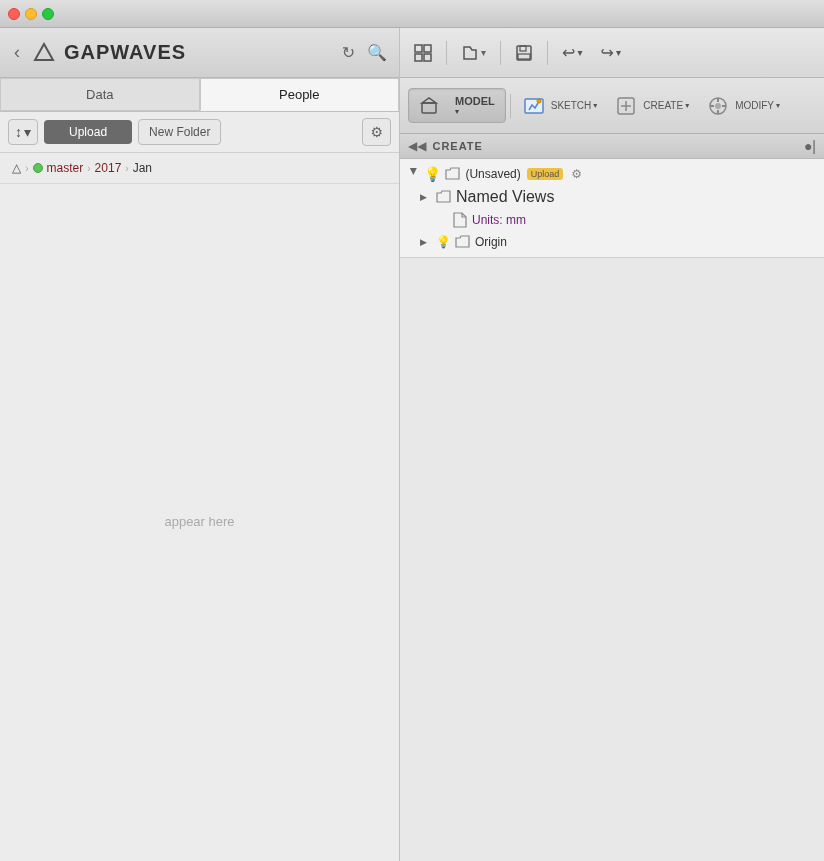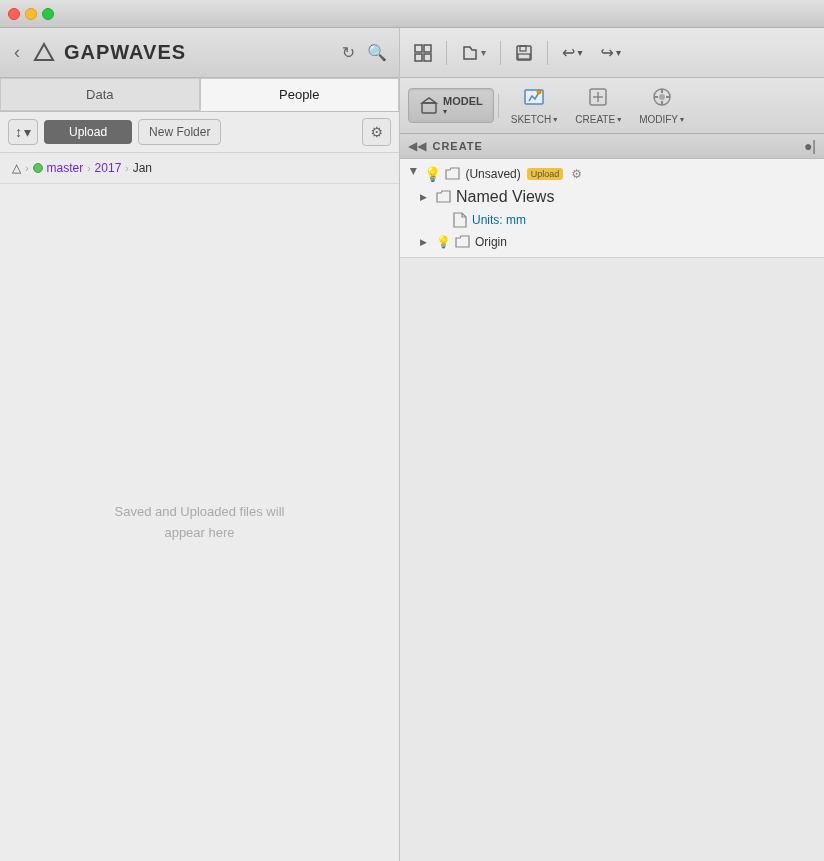--- a/index.html
+++ b/index.html
@@ -156,21 +156,21 @@
       display: flex;
       align-items: center;
       padding: 8px 12px;
       gap: 4px;
       font-size: 12px;
       color: #555;
       border-bottom: 1px solid #d8d8d8;
       background: #ebebeb;
     }
     .bc-sep { color: #aaa; font-size: 10px; }
-    .bc-item { color: #6d28d9; cursor: pointer; }
+    .bc-item { color: #7f1d1d; cursor: pointer; }
     .bc-item.current { color: #333; font-weight: 500; }
     .bc-circle { width: 10px; height: 10px; border-radius: 50%; background: #5bc45b; border: 1px solid #4aa04a; display: inline-block; }
 
     .content-area {
       flex: 1;
       display: flex;
       align-items: center;
       justify-content: center;
     }
     .empty-message {
@@ -247,39 +247,38 @@
       background: linear-gradient(to bottom, #e4e4e4, #d4d4d4);
       border-bottom: 1px solid #b0b0b0;
       display: flex;
       align-items: center;
       padding: 0 8px;
       gap: 2px;
     }
     .model-btn {
       display: flex;
       align-items: center;
-      gap: 4px;
+      gap: 16px;
       padding: 6px 10px;
       border-radius: 4px;
       cursor: pointer;
       font-size: 12px;
       color: #444;
       border: none;
       background: none;
     }
     .model-btn.active {
       background: linear-gradient(to bottom, #d0d0d0, #bebebe);
       border: 1px solid #aaa;
       box-shadow: inset 0 1px 2px rgba(0,0,0,0.1);
     }
     .model-btn svg { flex-shrink: 0; }
 
     .toolbar-icon-group {
       display: flex;
-      flex-direction: column;
       align-items: center;
       justify-content: center;
       padding: 4px 8px;
       cursor: pointer;
       border-radius: 4px;
       gap: 6px;
       min-width: 50px;
     }
     .toolbar-icon-group .label {
       font-size: 10px;
@@ -408,21 +407,20 @@
       <span class="bc-circle"></span>
       <span class="bc-item">master</span>
       <span class="bc-sep">›</span>
       <span class="bc-item">2017</span>
       <span class="bc-sep">›</span>
       <span class="bc-item current">Jan</span>
     </div>
 
     <div class="content-area">
       <div class="empty-message">
-        <div>Saved and Uploaded files will</div>
         <div>appear here</div>
       </div>
     </div>
   </div>
 
   <div class="right-panel">
 
     <div class="right-toolbar">
       <button class="rt-icon-btn">
         <svg width="18" height="18" viewBox="0 0 18 18">
@@ -540,21 +538,21 @@
           </svg>
           <span style="font-size:16px;color:#333;">Named Views</span>
         </div>
 
         <div class="tree-item indent-2">
           <span class="tree-arrow" style="visibility:hidden;">▶</span>
           <svg width="16" height="16" viewBox="0 0 16 16">
             <path d="M2,1 L10,1 L14,5 L14,15 L2,15 Z" fill="none" stroke="#888" stroke-width="1.2"></path>
             <path d="M10,1 L10,5 L14,5" fill="none" stroke="#888" stroke-width="1.2"></path>
           </svg>
-          <span style="font-size:12px;color:#0369a1;">Units: mm</span>
+          <span style="font-size:12px;color:#701a75;">Units: mm</span>
         </div>
 
         <div class="tree-item indent-1">
           <span class="tree-arrow">▶</span>
           <span class="light-bulb" style="font-size:12px;">💡</span>
           <svg width="16" height="16" viewBox="0 0 16 16">
             <path d="M1,4 L5,4 L6,2 L14,2 L14,13 L1,13 Z" fill="none" stroke="#888" stroke-width="1.2"></path>
           </svg>
           <span style="font-size:12px;color:#333;">Origin</span>
         </div>

